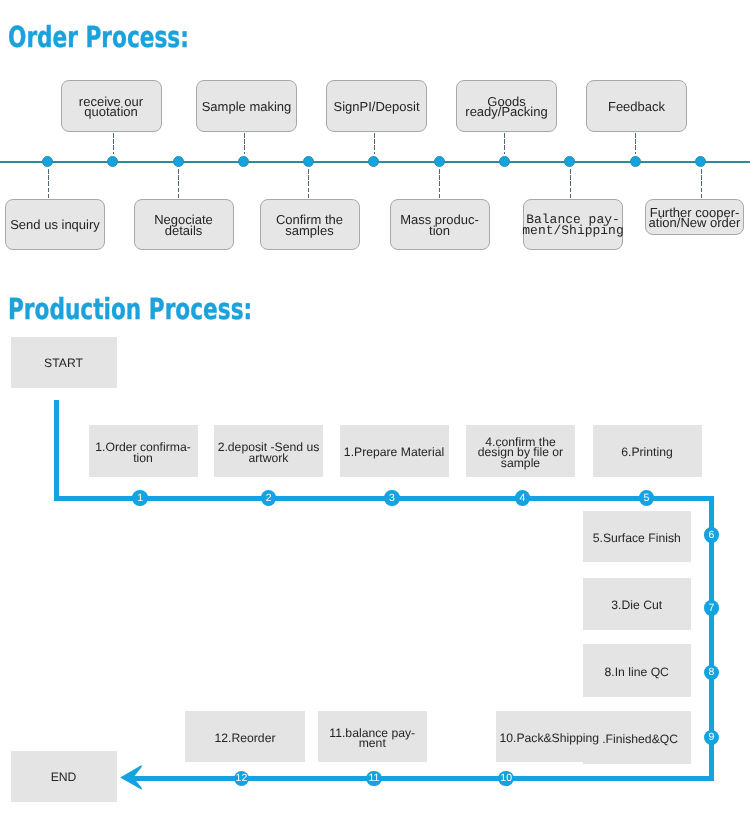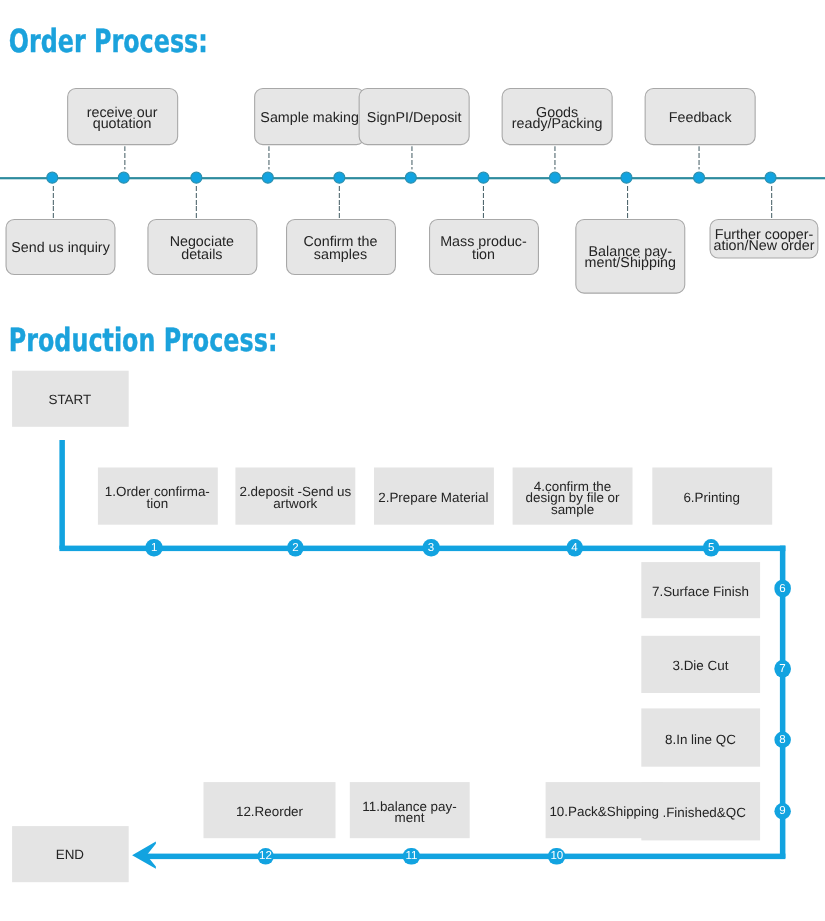--- a/index.html
+++ b/index.html
@@ -58,55 +58,55 @@
     <div class="dash" style="left:635px;top:133px;height:21px;"></div>
 
     <div class="dash" style="left:48px;top:168.5px;height:30px;"></div>
     <div class="dash" style="left:178px;top:168.5px;height:30px;"></div>
     <div class="dash" style="left:308px;top:168.5px;height:30px;"></div>
     <div class="dash" style="left:439px;top:168.5px;height:30px;"></div>
     <div class="dash" style="left:570px;top:168.5px;height:30px;"></div>
     <div class="dash" style="left:701px;top:168.5px;height:30px;"></div>
 
     <div class="obox" style="left:60.5px;top:80px;width:101px;height:52px;">receive our<br>quotation</div>
-    <div class="obox" style="left:196px;top:80px;width:101px;height:52px;margin-left:35px;">Sample making</div>
+    <div class="obox" style="left:196px;top:80px;width:101px;height:52px;">Sample making</div>
     <div class="obox" style="left:326px;top:80px;width:101px;height:52px;">SignPI/Deposit</div>
     <div class="obox" style="left:456px;top:80px;width:101px;height:52px;">Goods<br>ready/Packing</div>
     <div class="obox" style="left:586px;top:80px;width:101px;height:52px;">Feedback</div>
 
     <div class="obox" style="left:5px;top:199px;width:100px;height:51px;">Send us inquiry</div>
     <div class="obox" style="left:133.5px;top:199px;width:100px;height:51px;">Negociate<br>details</div>
     <div class="obox" style="left:259.5px;top:199px;width:100px;height:51px;">Confirm the<br>samples</div>
     <div class="obox" style="left:389.5px;top:199px;width:100px;height:51px;">Mass produc-<br>tion</div>
-    <div class="obox" style="left:523px;top:199px;width:100px;height:68px;">Balance pay-<br>ment/Shipping</div>
+    <div class="obox" style="left:523px;top:199px;width:100px;height:51px;font-family:Liberation Mono, monospace;">Balance pay-<br>ment/Shipping</div>
     <div class="obox" style="left:645px;top:199px;width:99px;height:36px;">Further cooper-<br>ation/New order</div>
   </div>
 
   <div class="title" style="left: 8px; top: 294.5px; color: rgb(27, 162, 220);">Production Process:</div>
 
   <div>
 
     <div class="pline" style="left:53.8px;top:400px;width:5.2px;height:98.5px;"></div>
     <div class="pline" style="left:53.8px;top:495.7px;width:660px;height:5px;"></div>
     <div class="pline" style="left:708.6px;top:495.7px;width:5.2px;height:284px;"></div>
     <div class="pline" style="left:128px;top:775.8px;width:585.8px;height:5px;"></div>
     <svg class="arrow" style="position:absolute;left:116px;top:762px;width:32px;height:32px;" viewBox="0 0 32 32">
       <path d="M4.1 15.4 L25.7 3.0 L25.7 5.0 L17.3 15.4 L25.7 25.8 L25.7 27.8 Z" fill="#12A3E0"></path>
     </svg>
 
     <div class="pbox" style="left:10.5px;top:336.5px;width:106px;height:51px;">START</div>
     <div class="pbox" style="left:10.5px;top:750.5px;width:106px;height:51px;">END</div>
 
     <div class="pbox" style="left:88.5px;top:425px;width:109px;height:52px;">1.Order confirma-<br>tion</div>
     <div class="pbox" style="left:214px;top:425px;width:109px;height:52px;">2.deposit -Send us<br>artwork</div>
-    <div class="pbox" style="left:339.5px;top:425px;width:109px;height:52px;">2.Prepare Material</div>
+    <div class="pbox" style="left:339.5px;top:425px;width:109px;height:52px;">1.Prepare Material</div>
     <div class="pbox" style="left:466px;top:425px;width:109px;height:52px;">4.confirm the<br>design by file or<br>sample</div>
     <div class="pbox" style="left:592.5px;top:425px;width:109px;height:52px;">6.Printing</div>
 
-    <div class="pbox" style="left:583px;top:510.8px;width:107.5px;height:51.5px;">7.Surface Finish</div>
+    <div class="pbox" style="left:583px;top:510.8px;width:107.5px;height:51.5px;">5.Surface Finish</div>
     <div class="pbox" style="left:583px;top:577.8px;width:107.5px;height:52.5px;">3.Die Cut</div>
     <div class="pbox" style="left:583px;top:644.3px;width:107.5px;height:52.5px;">8.In line QC</div>
     <div class="pbox" style="left:583px;top:711.2px;width:107.5px;height:52.5px;">9.Finished&amp;QC</div>
 
     <div class="pbox" style="left:450.5px;top:711px;width:107.5px;height:51px;margin-left:45px;">10.Pack&amp;Shipping</div>
     <div class="pbox" style="left:317.5px;top:711px;width:109.5px;height:51px;">11.balance pay-<br>ment</div>
     <div class="pbox" style="left:185px;top:711px;width:120px;height:51px;">12.Reorder</div>
 
     <div class="pdot" style="left:132.45px;top:490.45px;width:15.5px;height:15.5px;">1</div>
     <div class="pdot" style="left:260.95px;top:490.45px;width:15.5px;height:15.5px;">2</div>

